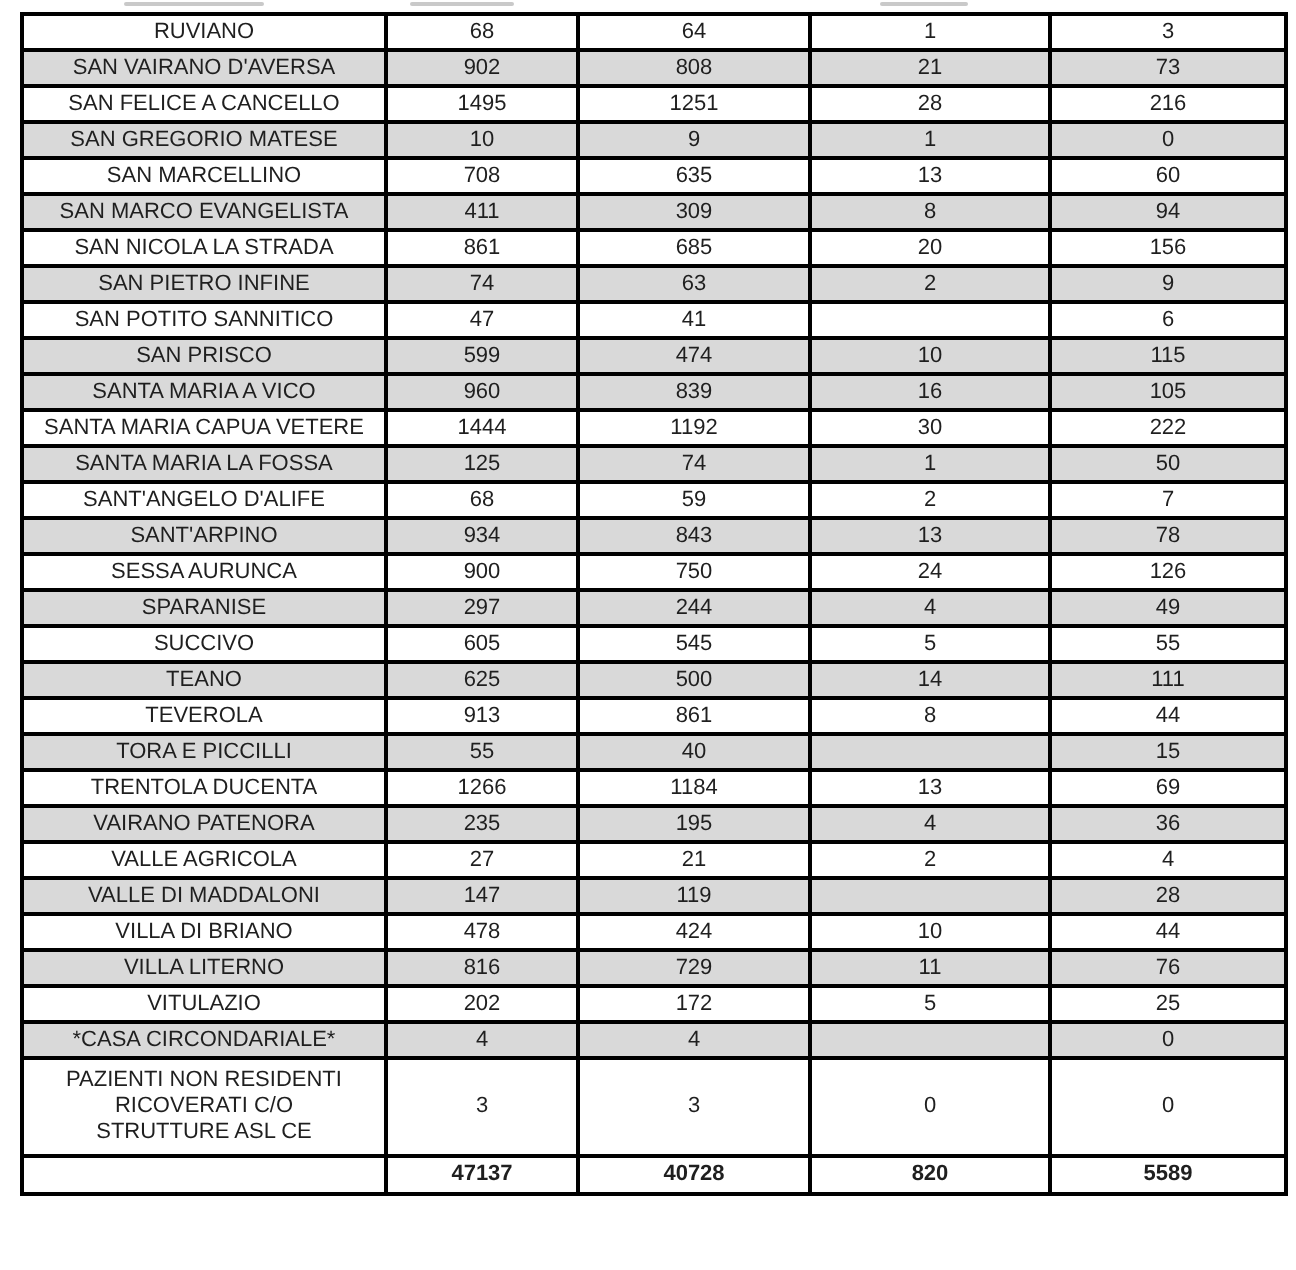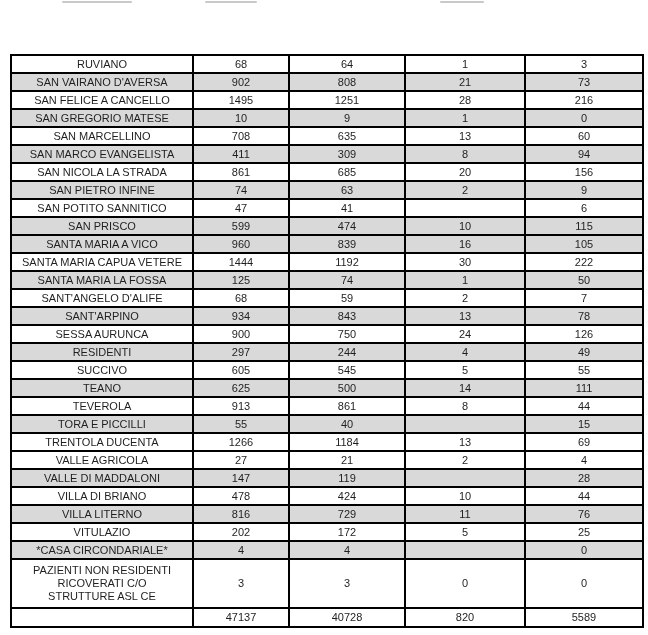--- a/index.html
+++ b/index.html
@@ -34,21 +34,20 @@
   .remnant-mark.m3 { left: 440px; width: 44px; }
 
   table.doc-table {
     position: absolute;
     left: 10px;
     top: 6px;
     width: 632px;
     border-collapse: collapse;
     table-layout: fixed;
     border: 2px solid #000000;
-    margin-top: 48px;
   }
   table.doc-table td {
     border: 2px solid #000000;
     height: 16px;
     padding: 0 3px;
     font-size: 11px;
     line-height: 1.15;
     text-align: center;
     vertical-align: middle;
     color: #1f1f1f;
@@ -58,21 +57,21 @@
   tr.shaded td {
     background: #d9d9d9;
   }
   tr.multiline td {
     white-space: normal;
     line-height: 13px;
     padding: 4px 13px;
     height: auto;
   }
   tr.totals td {
-    font-weight: normal;
+    font-weight: bold;
     height: 17px;
   }
 </style>
 </head>
 <body>
 
 <div class="remnant-strip">
   <span class="remnant-mark m1"></span>
   <span class="remnant-mark m2"></span>
   <span class="remnant-mark m3"></span>
@@ -193,21 +192,21 @@
         <td>78</td>
       </tr>
       <tr>
         <td>SESSA AURUNCA</td>
         <td>900</td>
         <td>750</td>
         <td>24</td>
         <td>126</td>
       </tr>
       <tr class="shaded">
-        <td>RESIDENTI</td>
+        <td>SPARANISE</td>
         <td>297</td>
         <td>244</td>
         <td>4</td>
         <td>49</td>
       </tr>
       <tr>
         <td>SUCCIVO</td>
         <td>605</td>
         <td>545</td>
         <td>5</td>
@@ -233,20 +232,27 @@
         <td>40</td>
         <td></td>
         <td>15</td>
       </tr>
       <tr>
         <td>TRENTOLA DUCENTA</td>
         <td>1266</td>
         <td>1184</td>
         <td>13</td>
         <td>69</td>
+      </tr>
+      <tr class="shaded">
+        <td>VAIRANO PATENORA</td>
+        <td>235</td>
+        <td>195</td>
+        <td>4</td>
+        <td>36</td>
       </tr>
       <tr>
         <td>VALLE AGRICOLA</td>
         <td>27</td>
         <td>21</td>
         <td>2</td>
         <td>4</td>
       </tr>
       <tr class="shaded">
         <td>VALLE DI MADDALONI</td>

